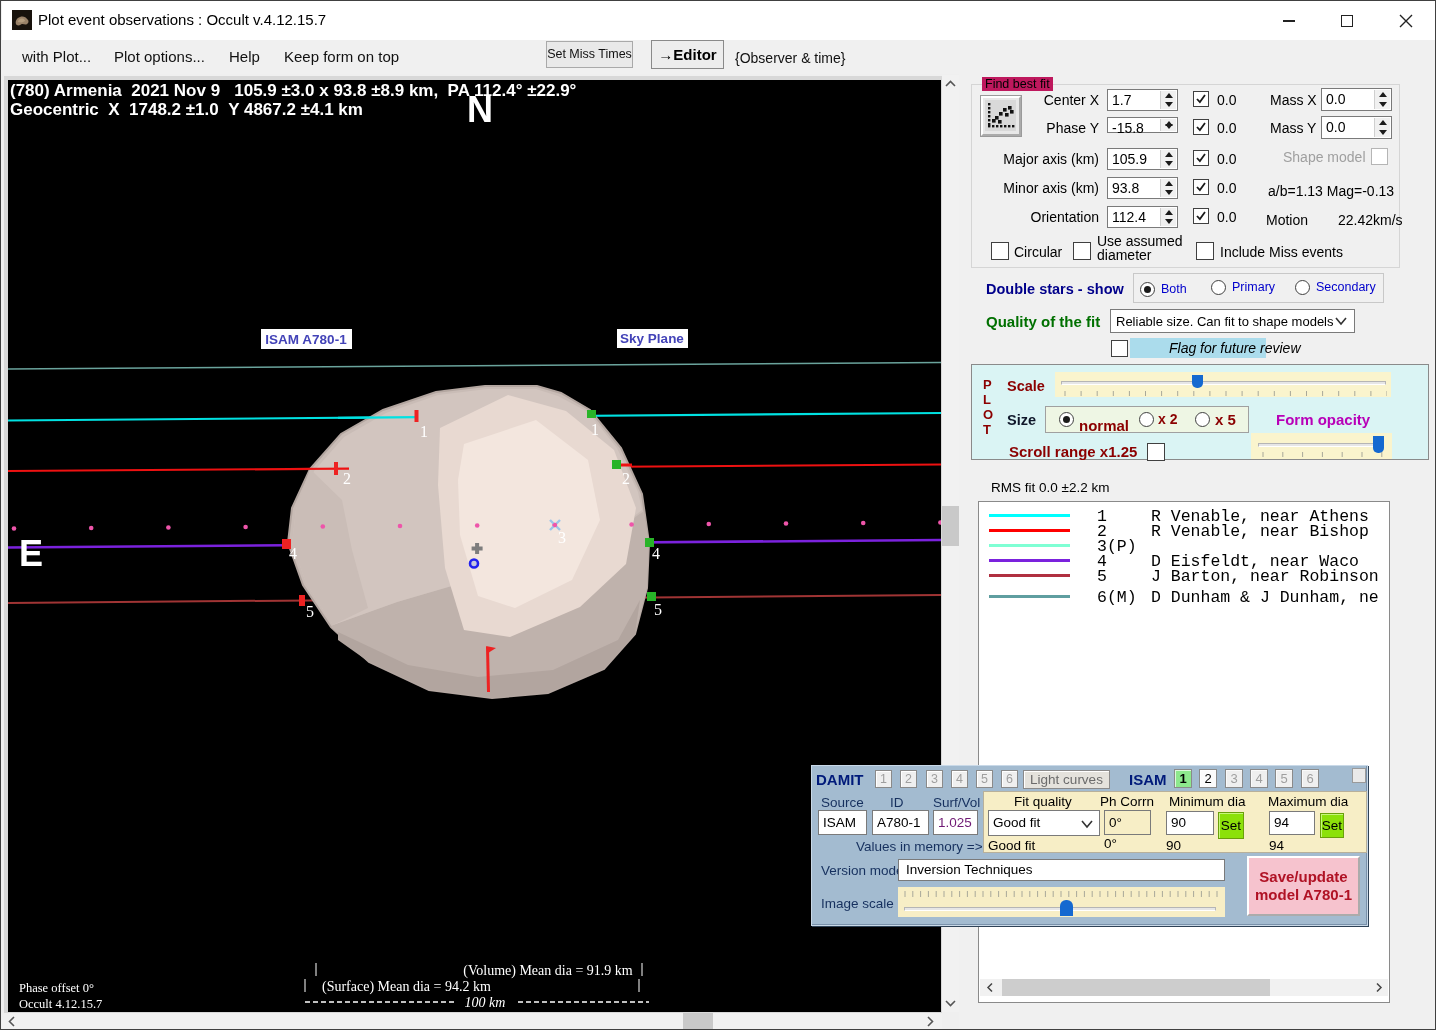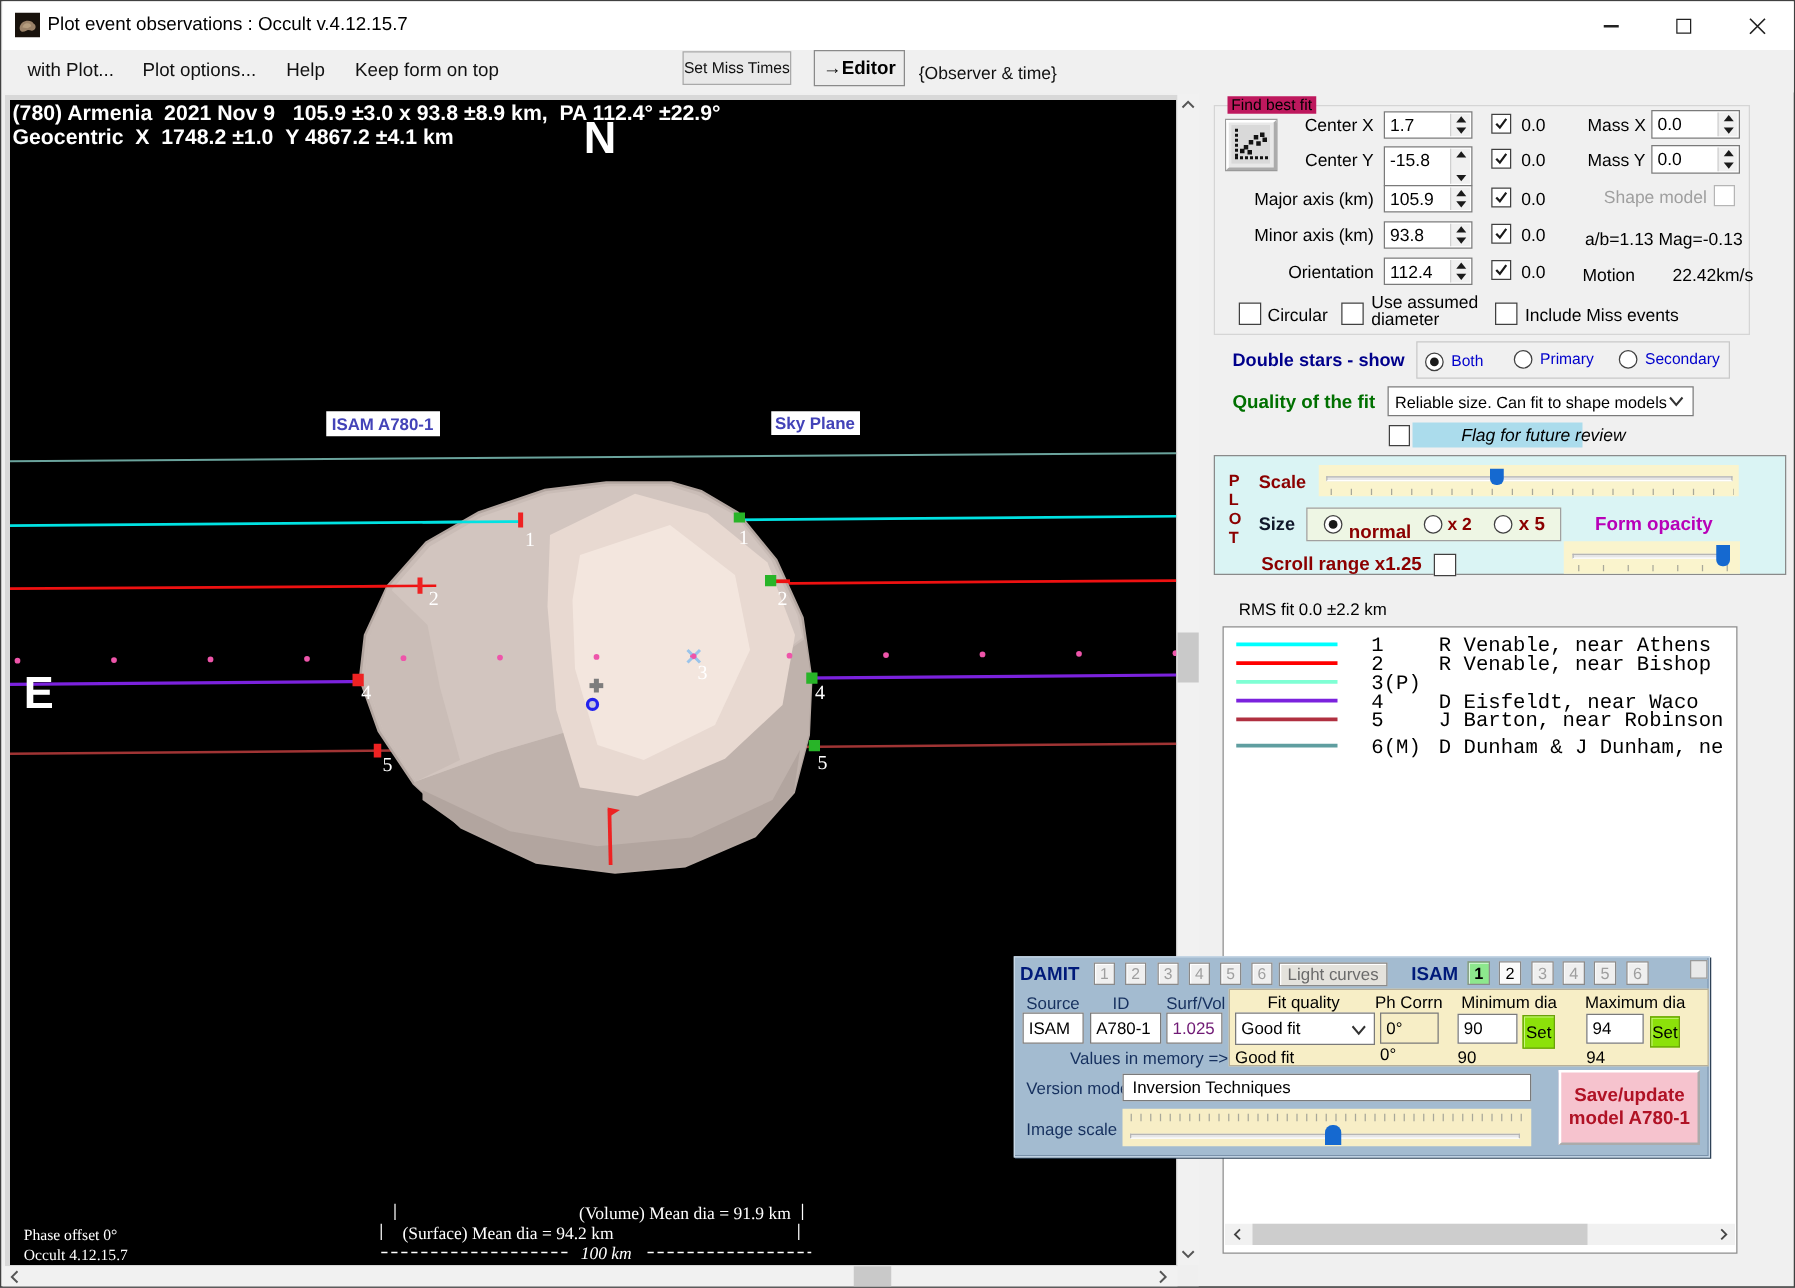--- a/index.html
+++ b/index.html
@@ -181,22 +181,22 @@
     <rect x="25" y="10" width="3.6" height="3.6" fill="#111"></rect>
   </svg>
 <div class="lbl" style="left:970px;top:91px;width:128px;text-align:right;">Center X</div>
 <div class="num" style="left:1106px;top:88px;width:71px;height:22px">1.7<span class="spinbg"></span><span class="tup"></span><span class="tdn"></span></div>
 <div class="cb" style="left:1192px;top:90px;width:14px;height:14px;border-color:#404040">
     <svg width="14" height="14">
       <path d="M3,7.0 L5.88,10.08 L11,3.08" stroke="#1a1a1a" stroke-width="1.8" fill="none"></path>
     </svg>
   </div>
 <div class="lbl" style="left:1216px;top:91px;">0.0</div>
-<div class="lbl" style="left:970px;top:119px;width:128px;text-align:right;">Center Y</div>
-<div class="num" style="left:1106px;top:116px;width:71px;height:32px">-15.8<span class="spinbg"></span><span class="tup"></span><span class="tdn"></span></div>
+<div class="lbl" style="left:970px;top:119px;width:128px;text-align:right;">Phase Y</div>
+<div class="num" style="left:1106px;top:116px;width:71px;height:16px">-15.8<span class="spinbg"></span><span class="tup"></span><span class="tdn"></span></div>
 <div class="cb" style="left:1192px;top:118px;width:14px;height:14px;border-color:#404040">
     <svg width="14" height="14">
       <path d="M3,7.0 L5.88,10.08 L11,3.08" stroke="#1a1a1a" stroke-width="1.8" fill="none"></path>
     </svg>
   </div>
 <div class="lbl" style="left:1216px;top:119px;">0.0</div>
 <div class="lbl" style="left:970px;top:150px;width:128px;text-align:right;">Major axis (km)</div>
 <div class="num" style="left:1106px;top:147px;width:71px;height:22px">105.9<span class="spinbg"></span><span class="tup"></span><span class="tdn"></span></div>
 <div class="cb" style="left:1192px;top:149px;width:14px;height:14px;border-color:#404040">
     <svg width="14" height="14">

